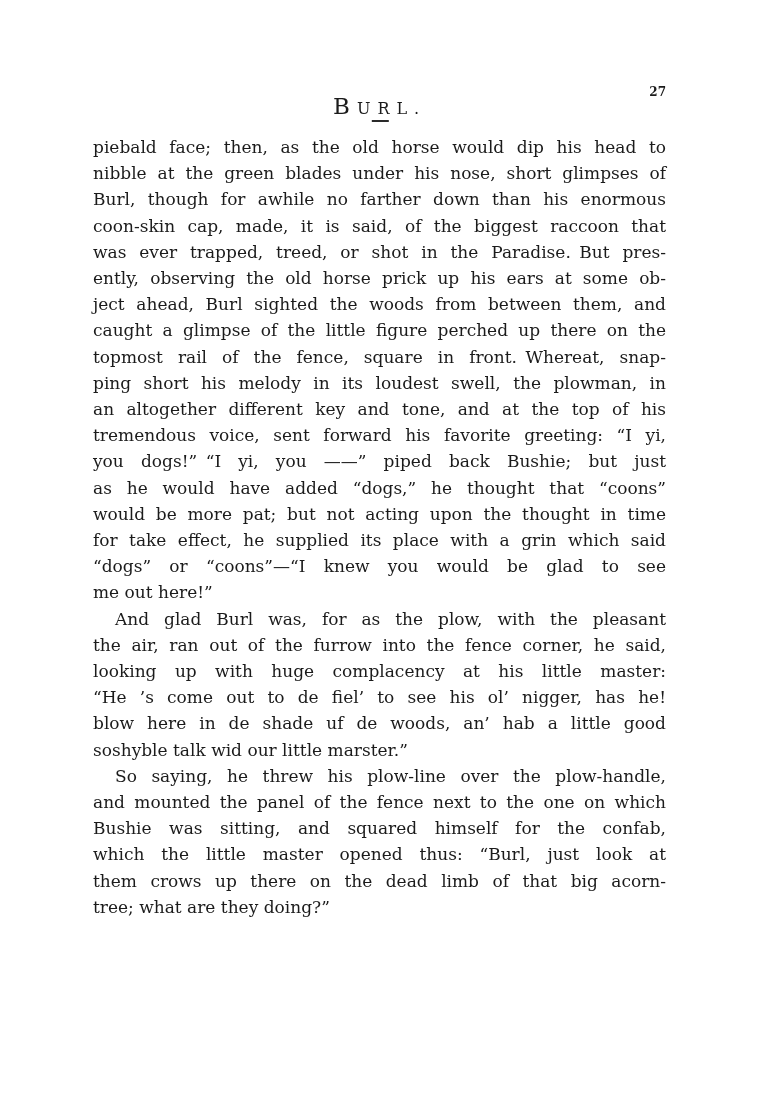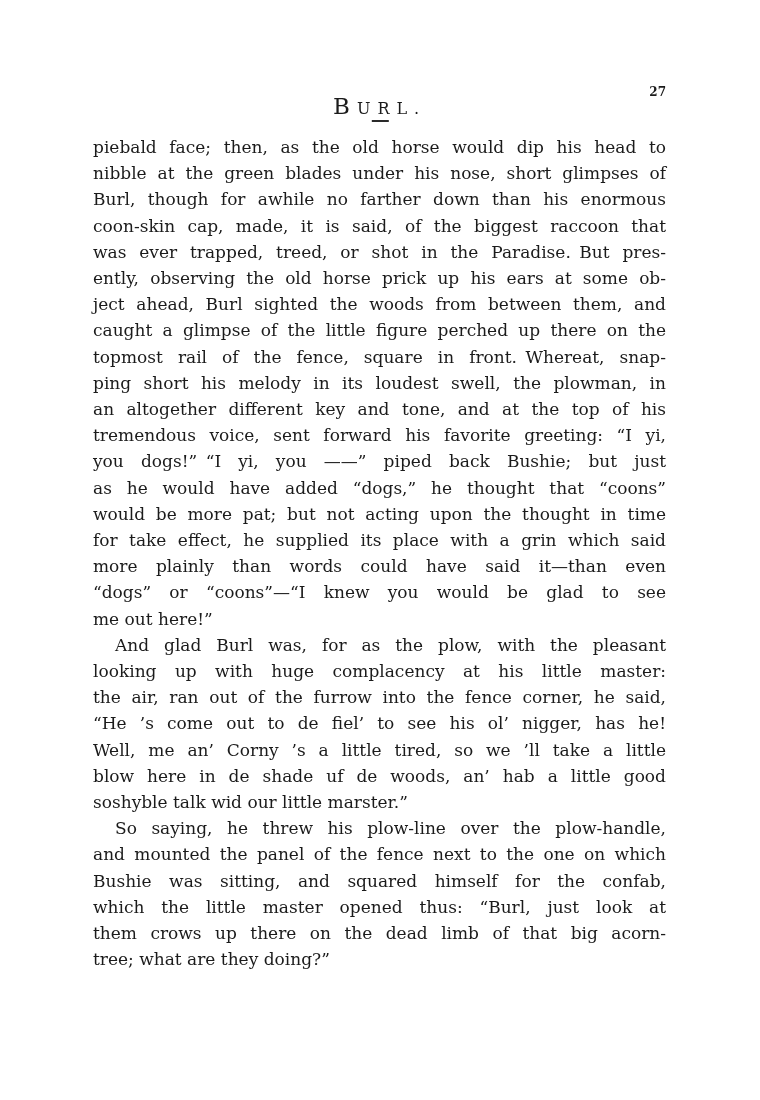--- a/index.html
+++ b/index.html
@@ -87,28 +87,26 @@
       <div class="line">ject ahead, Burl sighted the woods from between them, and</div>
       <div class="line">caught a glimpse of the little figure perched up there on the</div>
       <div class="line">topmost rail of the fence, square in front. Whereat, snap-</div>
       <div class="line">ping short his melody in its loudest swell, the plowman, in</div>
       <div class="line">an altogether different key and tone, and at the top of his</div>
       <div class="line">tremendous voice, sent forward his favorite greeting: “I yi,</div>
       <div class="line">you dogs!” “I yi, you ——” piped back Bushie; but just</div>
       <div class="line">as he would have added “dogs,” he thought that “coons”</div>
       <div class="line">would be more pat; but not acting upon the thought in time</div>
       <div class="line">for take effect, he supplied its place with a grin which said</div>
-      <div class="line">more plainly than words could have said it—than even</div>
       <div class="line">“dogs” or “coons”—“I knew you would be glad to see</div>
       <div class="line para-end">me out here!”</div>
       <div class="line indent">And glad Burl was, for as the plow, with the pleasant</div>
+      <div class="line">the air, ran out of the furrow into the fence corner, he said,</div>
       <div class="line">looking up with huge complacency at his little master:</div>
-      <div class="line">the air, ran out of the furrow into the fence corner, he said,</div>
       <div class="line">“He ’s come out to de fiel’ to see his ol’ nigger, has he!</div>
-      <div class="line">Well, me an’ Corny ’s a little tired, so we ’ll take a little</div>
       <div class="line">blow here in de shade uf de woods, an’ hab a little good</div>
       <div class="line para-end">soshyble talk wid our little marster.”</div>
       <div class="line indent">So saying, he threw his plow-line over the plow-handle,</div>
       <div class="line">and mounted the panel of the fence next to the one on which</div>
       <div class="line">Bushie was sitting, and squared himself for the confab,</div>
       <div class="line">which the little master opened thus: “Burl, just look at</div>
       <div class="line">them crows up there on the dead limb of that big acorn-</div>
       <div class="line para-end">tree; what are they doing?”</div>
     </div>
 </div>

